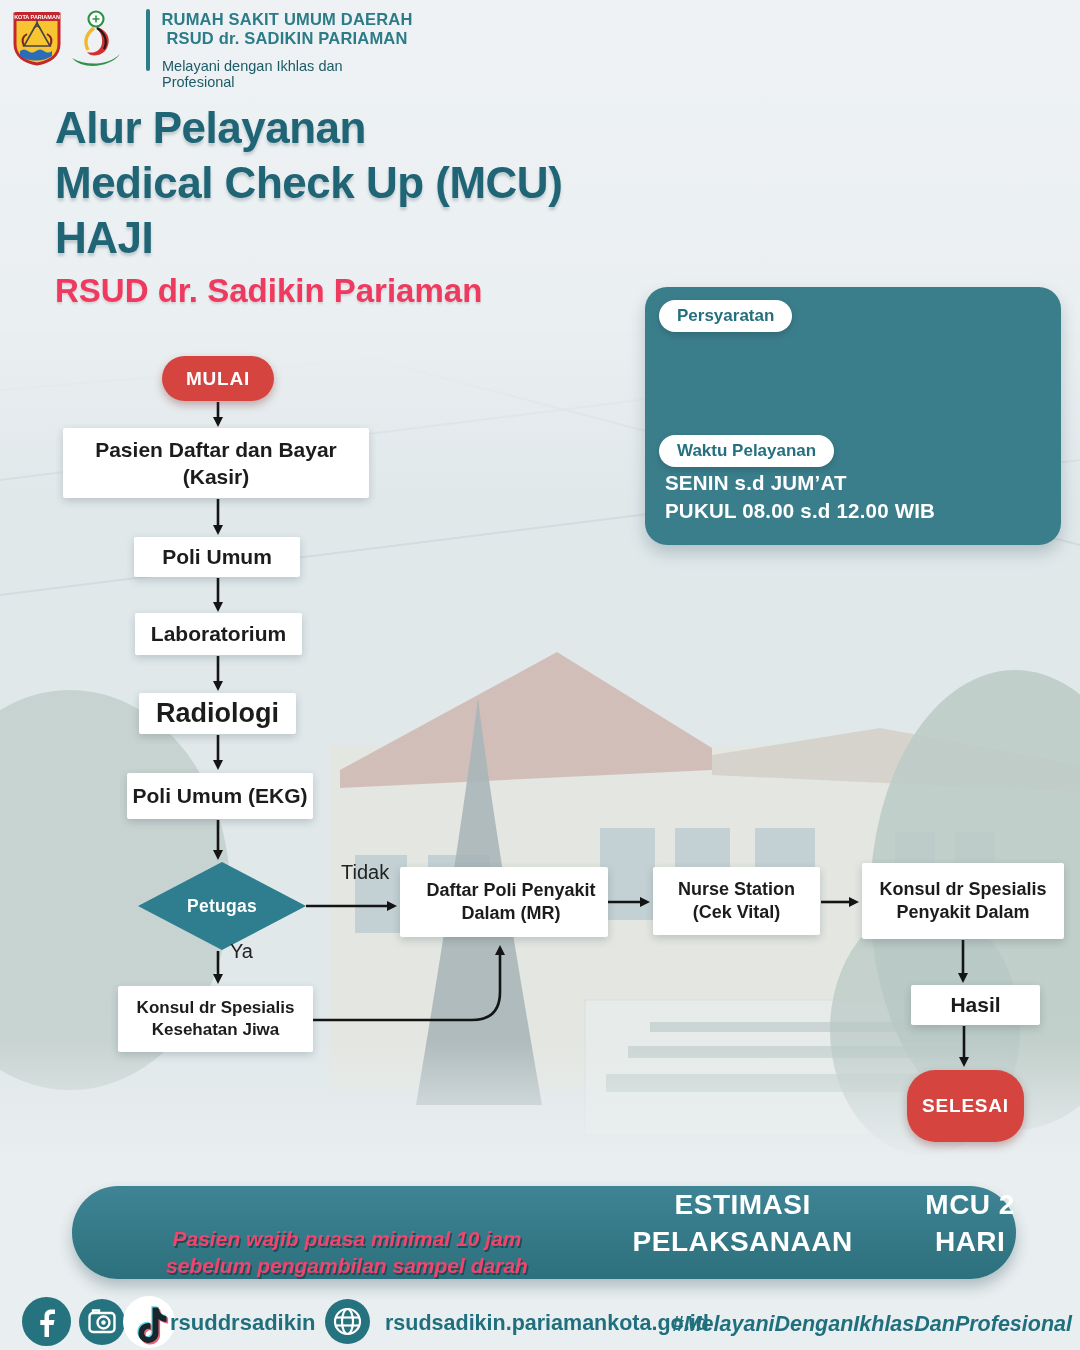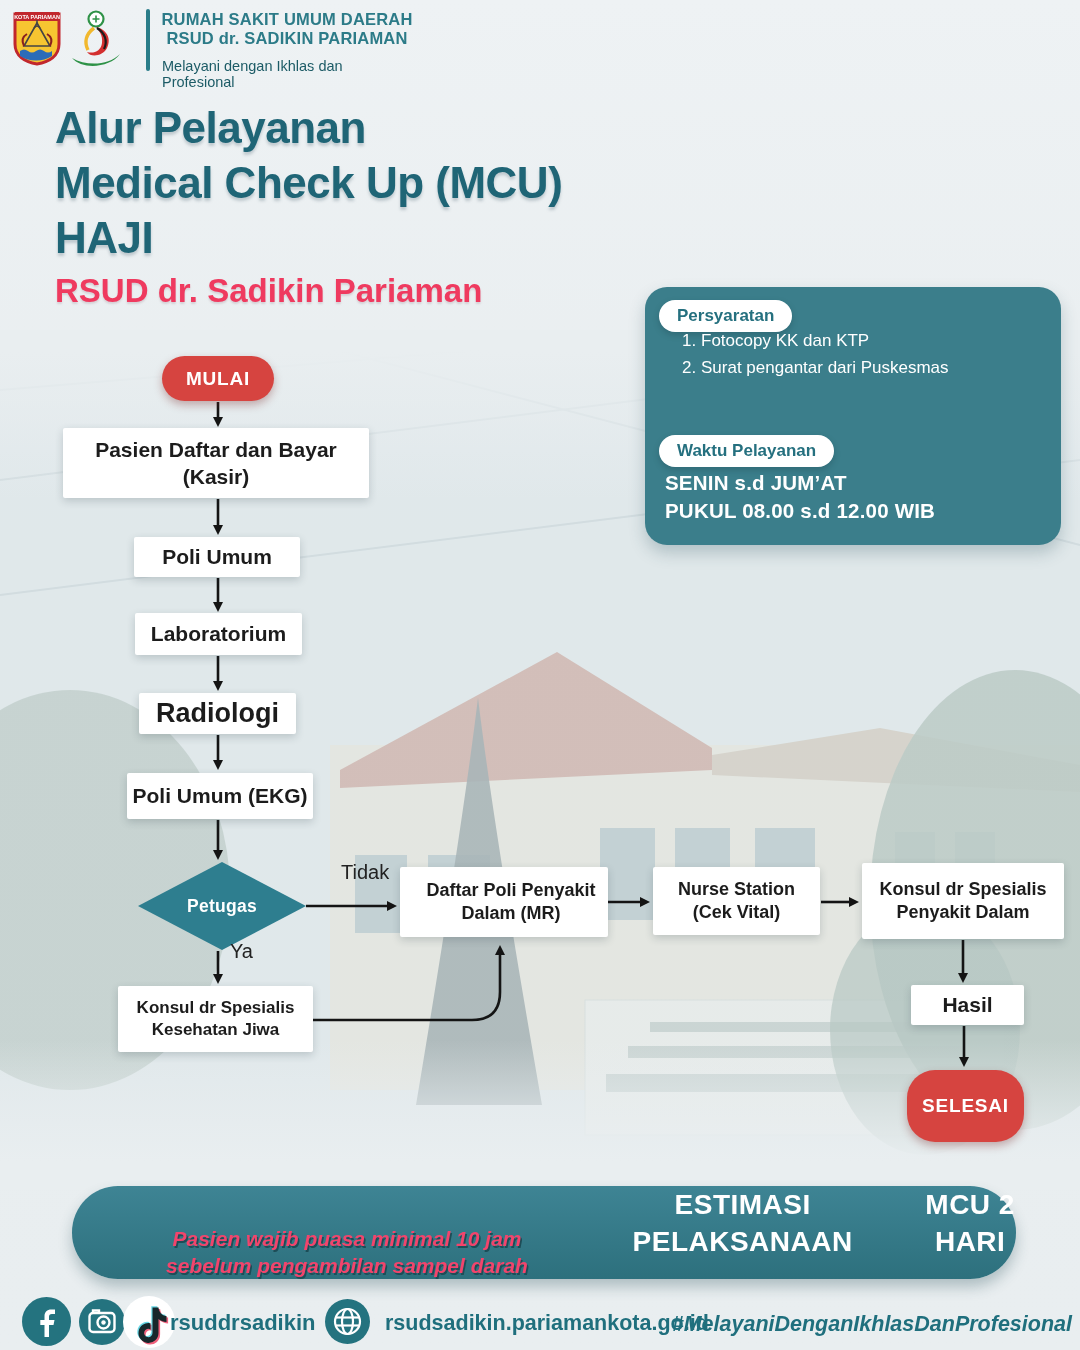--- a/index.html
+++ b/index.html
@@ -122,24 +122,20 @@
 
 <div class="abs title">
   <div>Alur Pelayanan</div>
   <div>Medical Check Up (MCU)</div>
   <div>HAJI</div>
 </div>
 <div class="abs subtitle">RSUD dr. Sadikin Pariaman</div>
 
 <div class="abs panel">
   <div class="pill" style="left:14px;top:13px;">Persyaratan</div>
-  <ol class="req-list">
-    <li>Fotocopy KK dan KTP</li>
-    <li>Surat pengantar dari Puskesmas</li>
-  </ol>
   <div class="pill" style="left:14px;top:148px;">Waktu Pelayanan</div>
   <div class="hours" style="top:184px;">SENIN s.d JUM’AT</div>
   <div class="hours" style="top:212px;">PUKUL 08.00 s.d 12.00 WIB</div>
 </div>
 
 <svg class="abs" style="left:0;top:0;" width="1080" height="1350" viewBox="0 0 1080 1350">
   <g stroke="#141414" stroke-width="2.6" fill="none">
     <line x1="218" y1="402" x2="218" y2="420"></line>
     <line x1="218" y1="499" x2="218" y2="528"></line>
     <line x1="218" y1="578" x2="218" y2="605"></line>
@@ -178,21 +174,21 @@
 <div class="fnode nowrap" style="left:135px;top:613px;width:167px;height:42px;font-size:21px;">Laboratorium</div>
 <div class="fnode nowrap" style="left:139px;top:693px;width:157px;height:41px;font-size:27px;">Radiologi</div>
 <div class="fnode nowrap" style="left:127px;top:773px;width:186px;height:46px;font-size:21px;">Poli Umum (EKG)</div>
 <div class="dlabel" style="left:150px;top:888px;width:144px;height:36px;">Petugas</div>
 <div class="flabel" style="left:341px;top:861px;">Tidak</div>
 <div class="flabel" style="left:230px;top:940px;">Ya</div>
 <div class="fnode" style="left:400px;top:867px;width:208px;height:70px;font-size:18px;padding-left:20px;">Daftar Poli Penyakit Dalam (MR)</div>
 <div class="fnode" style="left:653px;top:867px;width:167px;height:68px;font-size:18px;">Nurse Station (Cek Vital)</div>
 <div class="fnode" style="left:862px;top:863px;width:202px;height:76px;font-size:18px;">Konsul dr Spesialis Penyakit Dalam</div>
 <div class="fnode" style="left:118px;top:986px;width:195px;height:66px;font-size:17px;">Konsul dr Spesialis Kesehatan Jiwa</div>
-<div class="fnode nowrap" style="left:911px;top:985px;width:113px;height:40px;font-size:21px;">Hasil</div>
+<div class="fnode nowrap" style="left:911px;top:985px;width:129px;height:40px;font-size:21px;">Hasil</div>
 <div class="pillnode" style="left:907px;top:1070px;width:117px;height:72px;font-size:19px;">SELESAI</div>
 
 <div class="abs bar">
   <div class="bar-pink">
     <div>Pasien wajib puasa minimal 10 jam</div>
     <div>sebelum pengambilan sampel darah</div>
   </div>
   <div class="bar-white">
     <div>ESTIMASI PELAKSANAAN</div>
     <div>MCU 2 HARI</div>

